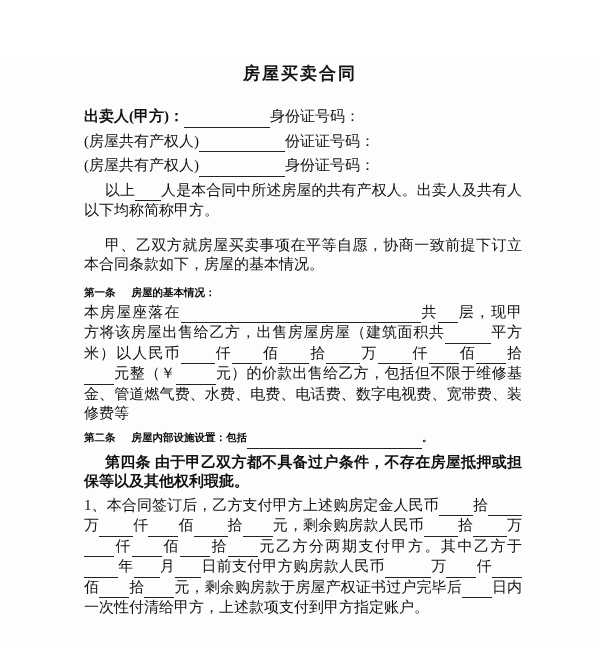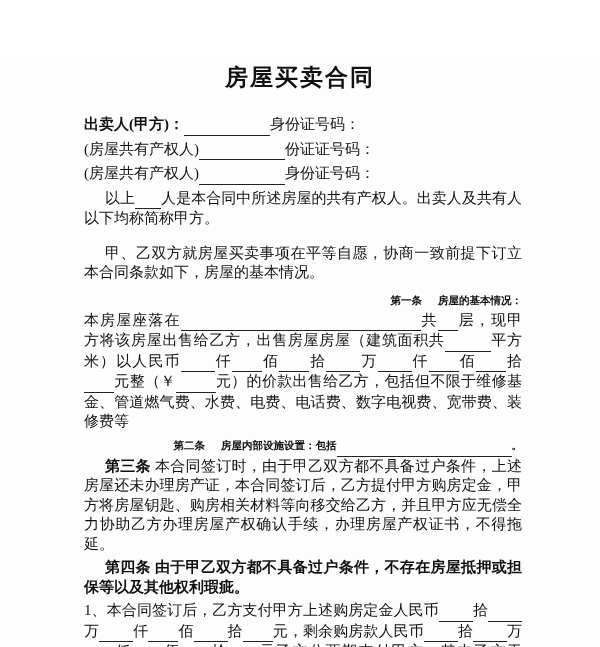--- a/index.html
+++ b/index.html
@@ -17,21 +17,21 @@
   .page {
     position: relative;
     width: 600px;
     height: 647px;
     background: #fdfdfd;
     box-sizing: border-box;
     padding: 0;
   }
   .doc-title {
     text-align: center;
-    font-size: 23px;
+    font-size: 17px;
     font-weight: bold;
     letter-spacing: 2px;
     margin-top: 62px;
     margin-bottom: 22px;
     color: #111;
   }
   .body-wrap {
     padding: 0 78px 0 84px;
   }
   .line {
@@ -45,21 +45,20 @@
     text-indent: 21px;
   }
   .bold {
     font-weight: bold;
   }
   .sec-head {
     font-size: 10.5px;
     font-weight: bold;
     line-height: 21px;
     margin-top: 3px;
-    text-align: right;
   }
   .sec-head .sec-title {
     margin-left: 16px;
   }
   .gap-s { height: 4px; }
   .gap-m { height: 7px; }
   u.fill {
     text-decoration: none;
     border-bottom: 1px solid #222;
     display: inline-block;
@@ -123,23 +122,20 @@
     </div>
 
     <div class="line">
       本房屋座落在<u class="fill w240">&nbsp;</u>共<u class="fill w20">&nbsp;</u>层，现甲方将该房屋出售给乙方，出售房屋房屋（建筑面积共<u class="fill w46">&nbsp;</u>平方米）以人民币<u class="fill w34">&nbsp;</u>仟<u class="fill w30">&nbsp;</u>佰<u class="fill w30">&nbsp;</u>拾<u class="fill w34">&nbsp;</u>万<u class="fill w34">&nbsp;</u>仟<u class="fill w30">&nbsp;</u>佰<u class="fill w30">&nbsp;</u>拾<u class="fill w30">&nbsp;</u>元整（￥<u class="fill w40">&nbsp;</u>元）的价款出售给乙方，包括但不限于维修基金、管道燃气费、水费、电费、电话费、数字电视费、宽带费、装修费等
     </div>
 
     <div class="sec-head">
       <span>第二条</span><span class="sec-title">房屋内部设施设置：包括</span><u class="fill w175">&nbsp;</u>。
     </div>
 
-    <div class="line indent">
-      <span class="bold">第三条</span>&nbsp;<span>本合同签订时，由于甲乙双方都不具备过户条件，上述房屋还未办理房产证，本合同签订后，乙方提付甲方购房定金，甲方将房屋钥匙、购房相关材料等向移交给乙方，并且甲方应无偿全力协助乙方办理房屋产权确认手续，办理房屋产权证书，不得拖延。</span>
-    </div>
 
     <div class="gap-s"></div>
 
     <div class="line indent">
       <span class="bold">第四条</span>&nbsp;<span class="bold">由于甲乙双方都不具备过户条件，不存在房屋抵押或担保等以及其他权利瑕疵。</span>
     </div>
 
     <div class="gap-s"></div>
 
 

